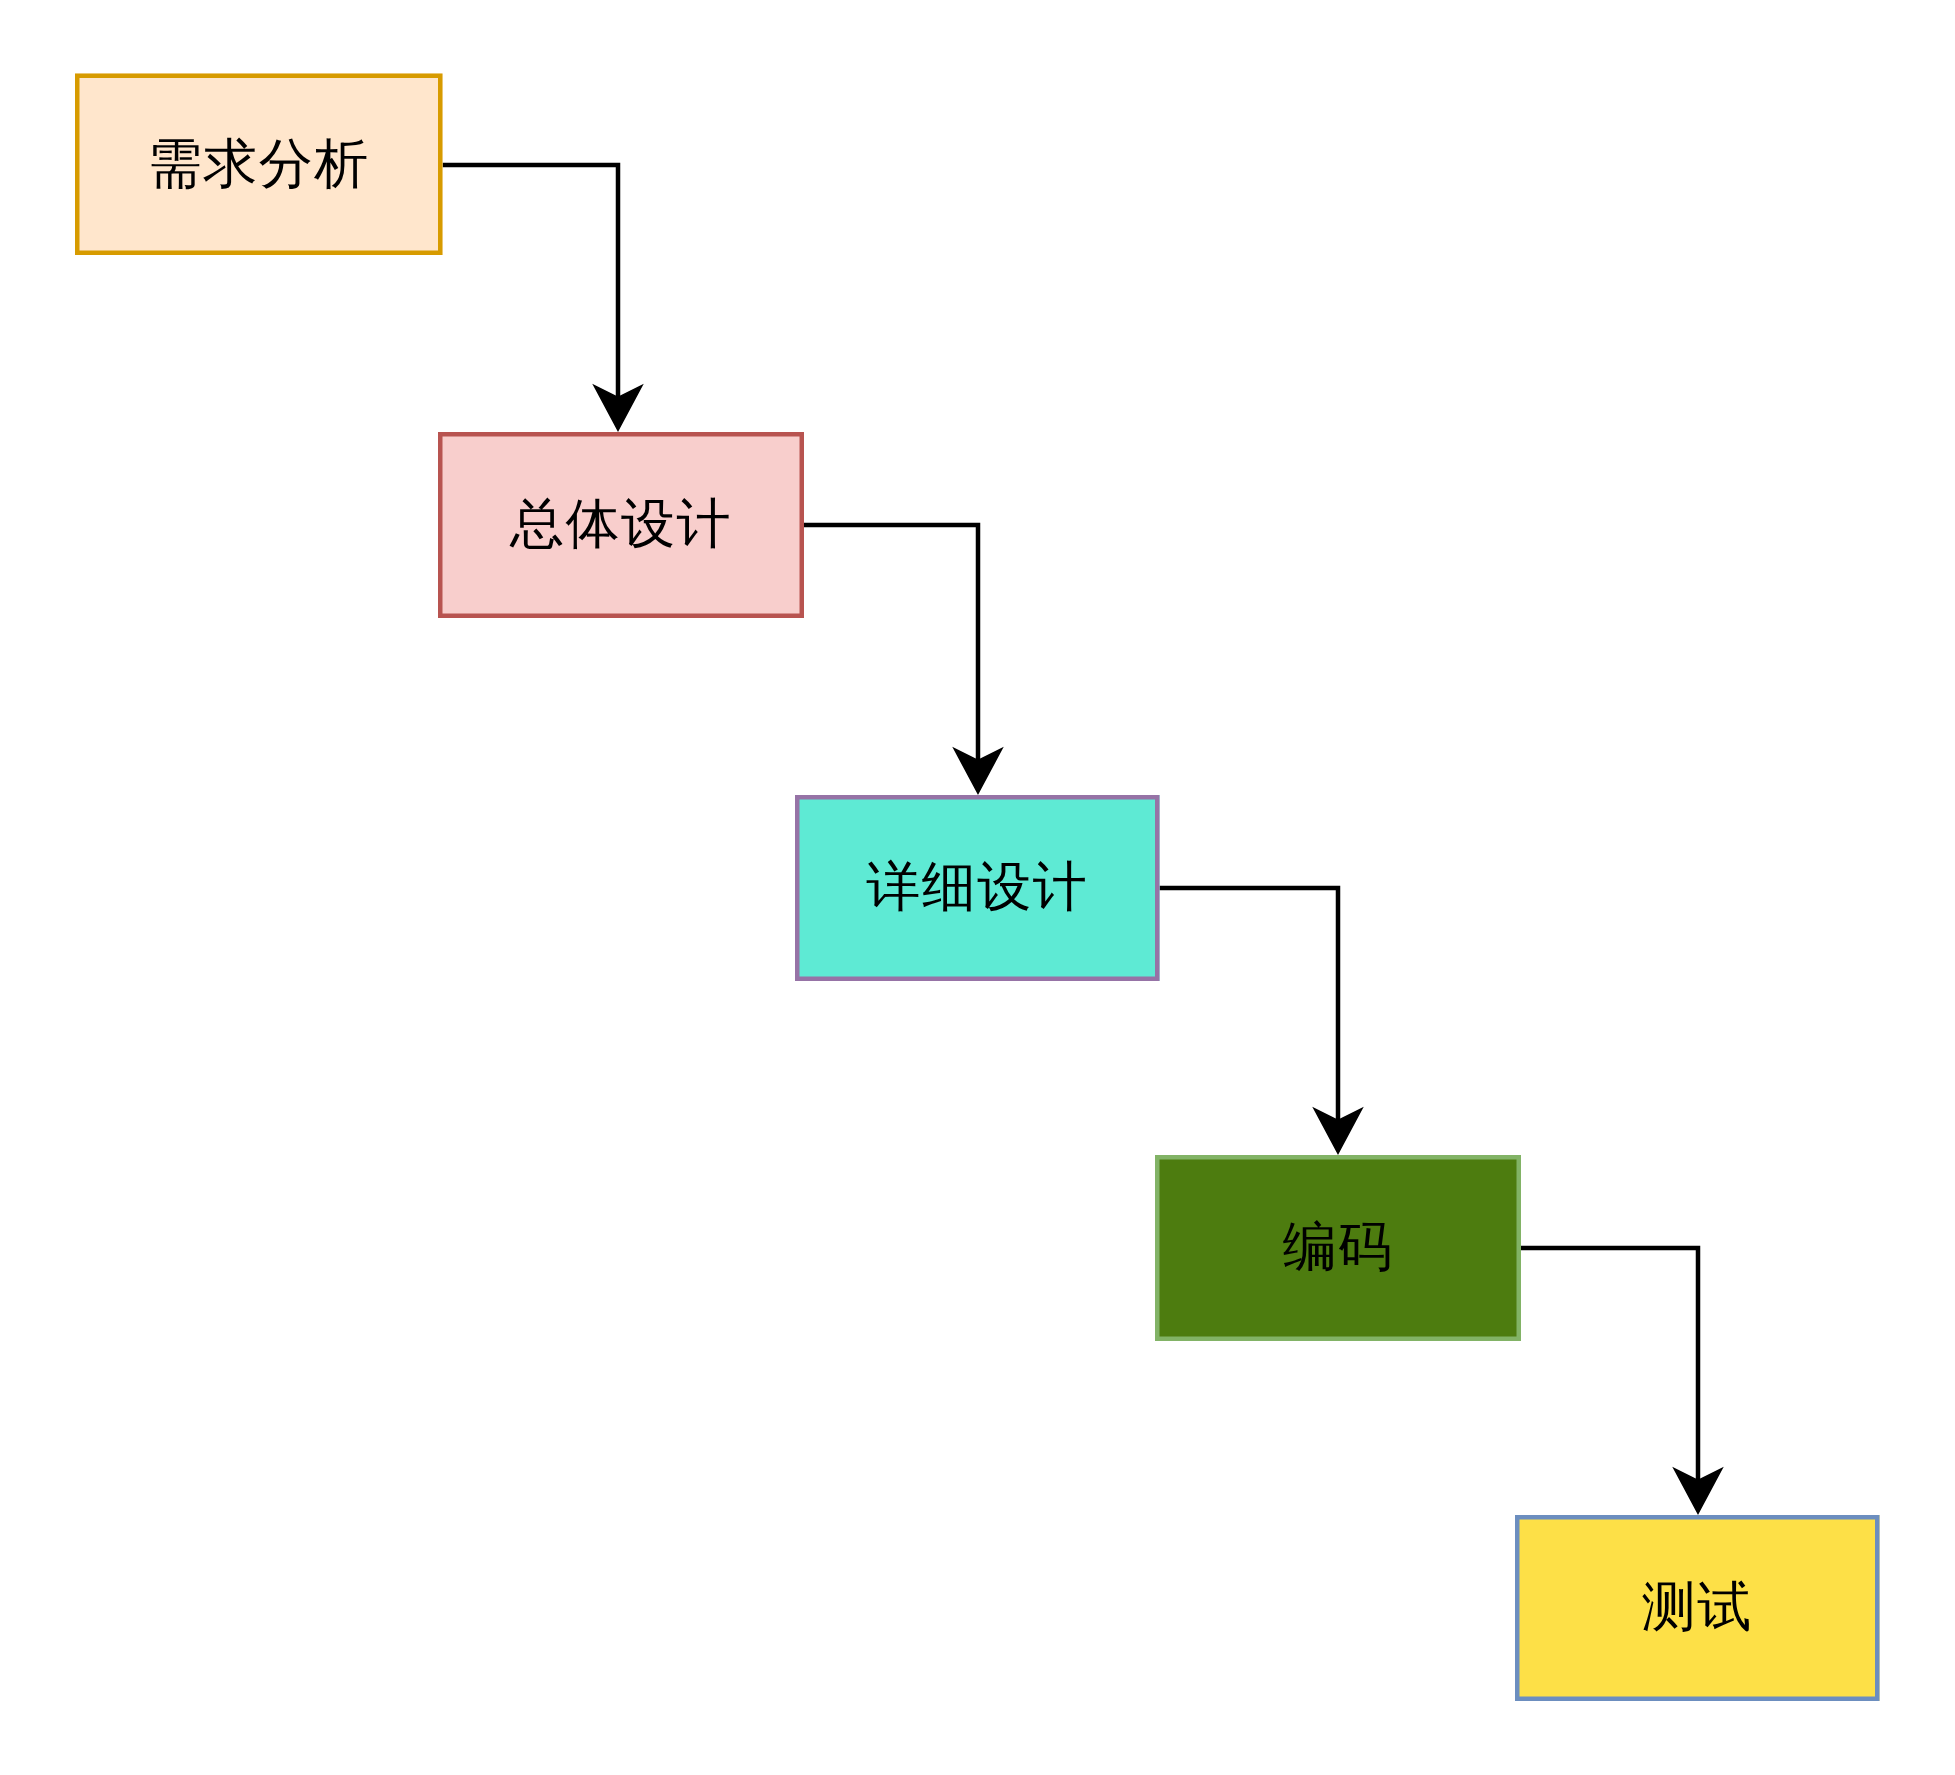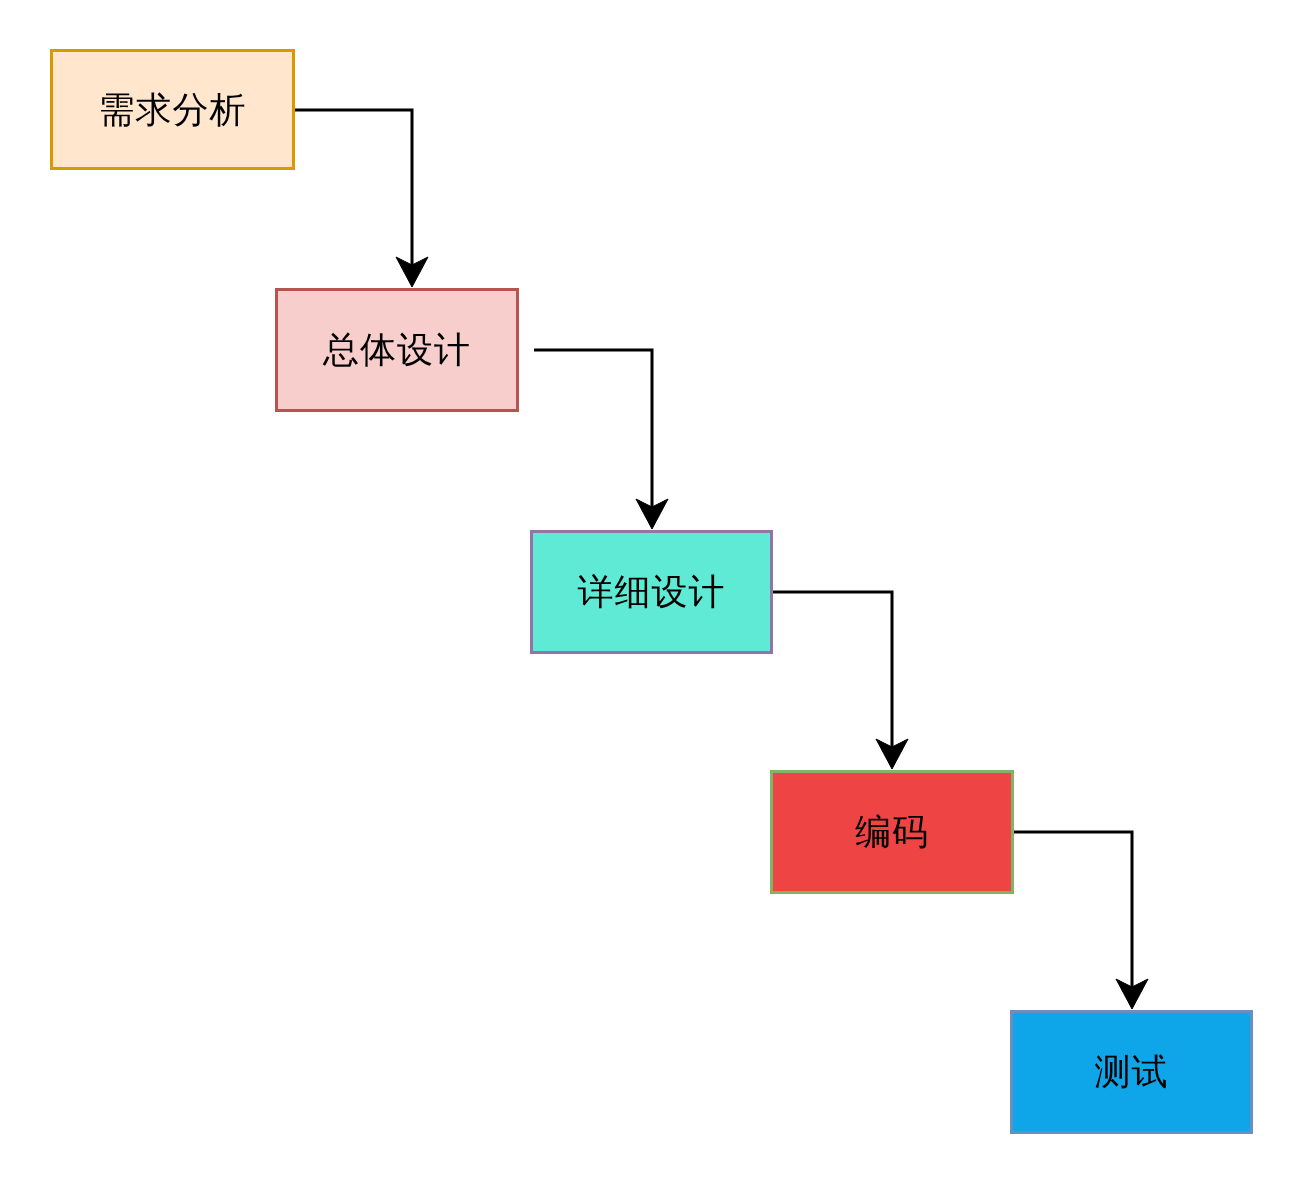--- a/index.html
+++ b/index.html
@@ -67,27 +67,27 @@
       <g>
         <path d="M 1014 832 L 1132 832 L 1132 990" fill="none" stroke="#000000" stroke-width="3" stroke-linecap="butt" stroke-linejoin="miter"></path>
         <polygon points="1132,1009 1116,979 1132,987 1148,979" fill="#000000" stroke="#000000" stroke-width="1" stroke-linejoin="miter"></polygon>
       </g>
     </svg>
 
   <div id="node-layer">
       <div class="node" style="left: 50px; top: 49px; width: 245px; height: 121px; background: rgb(255, 230, 204); border-color: rgb(215, 155, 0);">
         <span class="node-label">需求分析</span>
       </div>
-      <div class="node" style="left: 275px; top: 288px; width: 244px; height: 124px; background: rgb(248, 206, 204); border-color: rgb(184, 84, 80);">
+      <div class="node" style="left: 292px; top: 288px; width: 244px; height: 124px; background: rgb(248, 206, 204); border-color: rgb(184, 84, 80);">
         <span class="node-label">总体设计</span>
       </div>
       <div class="node" style="left: 530px; top: 530px; width: 243px; height: 124px; background: #5eead4; border-color: rgb(150, 115, 166);">
         <span class="node-label">详细设计</span>
       </div>
-      <div class="node" style="left: 770px; top: 770px; width: 244px; height: 124px; background: #ef4444; border-color: rgb(130, 179, 102);">
+      <div class="node" style="left: 770px; top: 770px; width: 244px; height: 124px; background: #4d7c0f; border-color: rgb(130, 179, 102);">
         <span class="node-label">编码</span>
       </div>
-      <div class="node" style="left: 1010px; top: 1010px; width: 243px; height: 124px; background: #0ea5e9; border-color: rgb(108, 142, 191);">
+      <div class="node" style="left: 1010px; top: 1010px; width: 243px; height: 124px; background: #fde047; border-color: rgb(108, 142, 191);">
         <span class="node-label">测试</span>
       </div>
     </div>
 
 </div>
 
 </body></html>

